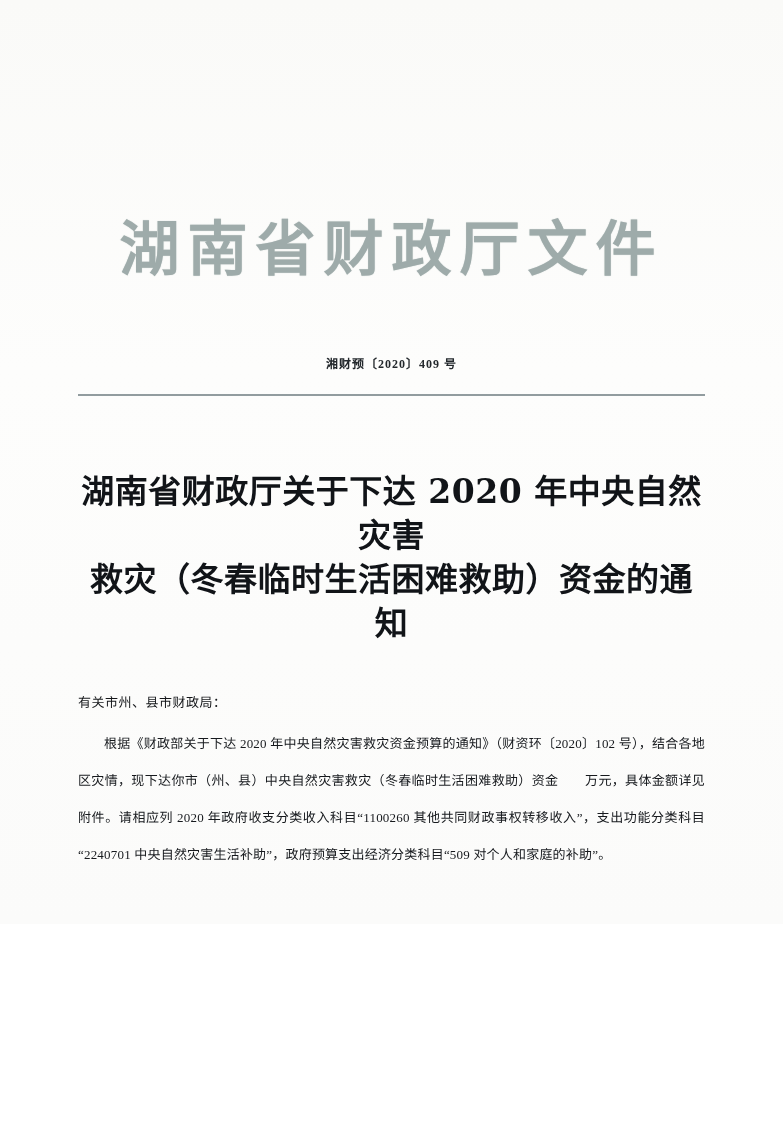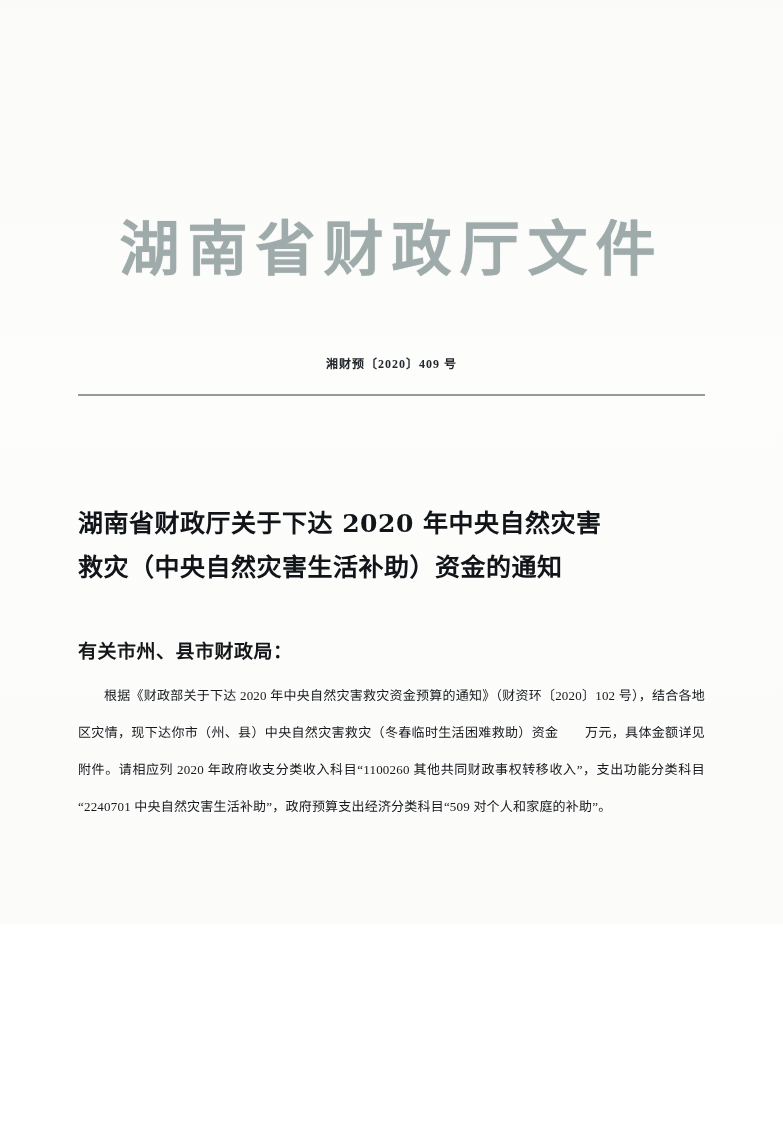--- a/index.html
+++ b/index.html
@@ -66,37 +66,38 @@
 
   .rule {
     margin: 22px 0 0 0;
     height: 2px;
     background: #6d7b80;
     opacity: 0.75;
   }
 
   
   .doc-title {
-    margin-top: 106px;
+    margin-top: 74px;
+    text-align: center;
     font-family: "DejaVu Serif", "Liberation Serif", serif;
     font-weight: 700;
-    font-size: 25px;
+    font-size: 33px;
     line-height: 44px;
     letter-spacing: 0.5px;
     color: #111418;
   }
   .doc-title .line2 {
     display: block;
   }
 
   
   .salutation {
     margin-top: 46px;
-    font-size: 19px;
-    font-weight: 700;
+    font-size: 13px;
+    font-weight: 400;
     letter-spacing: 0.5px;
     color: #141619;
   }
   p.body-par {
     margin: 14px 0 0 0;
     font-size: 13px;
     line-height: 37px;
     text-align: justify;
     text-justify: inter-ideograph;
     text-indent: 2em;
@@ -116,21 +117,21 @@
     <div class="masthead">
       <div class="masthead-title">湖南省财政厅文件</div>
     </div>
 
     <div class="doc-number">湘财预〔2020〕409 号</div>
 
     <div class="rule"></div>
 
     <div class="doc-title">
       <span class="line1">湖南省财政厅关于下达 2020 年中央自然灾害</span>
-      <span class="line2">救灾（中央自然灾害生活补助）资金的通知</span>
+      <span class="line2">救灾（冬春临时生活困难救助）资金的通知</span>
     </div>
 
     <div class="salutation">有关市州、县市财政局：</div>
 
     <p class="body-par">根据《财政部关于下达 2020 年中央自然灾害救灾资金预算的通知》（财资环〔2020〕102 号），结合各地区灾情，现下达你市（州、县）中央自然灾害救灾（冬春临时生活困难救助）资金　　万元，具体金额详见附件。请相应列 2020 年政府收支分类收入科目“1100260 其他共同财政事权转移收入”，支出功能分类科目“2240701 中央自然灾害生活补助”，政府预算支出经济分类科目“509 对个人和家庭的补助”。</p>
 
 
   </div>
 </div>
 

